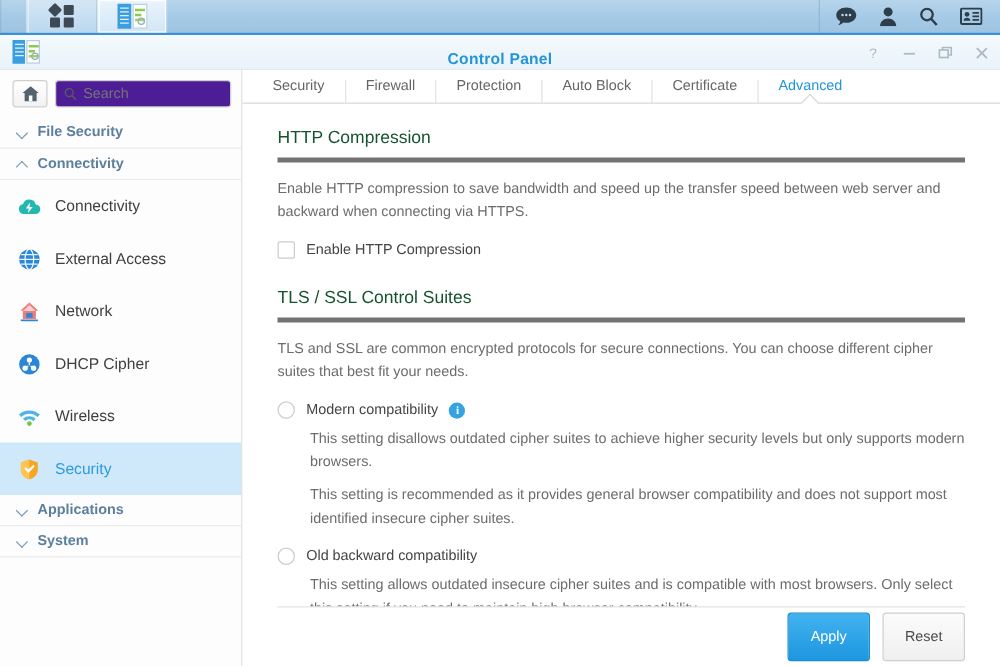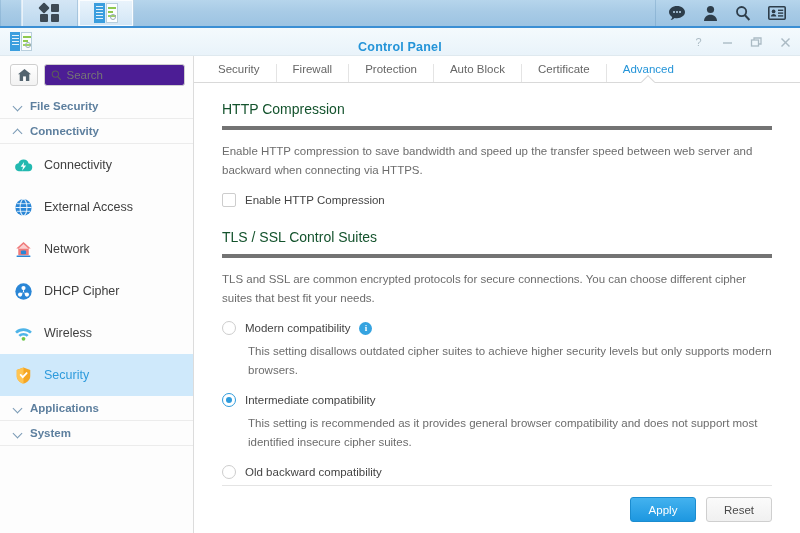--- a/index.html
+++ b/index.html
@@ -179,21 +179,21 @@
     color: #fff; font-size: 9px; font-weight: bold; line-height: 13px;
     text-align: center; cursor: pointer; font-family: "Liberation Serif", serif;
   }
 
   
   #footer {
     height: 48px; border-top: 1px solid #e4e4e4; margin: 0 28px;
     display: flex; align-items: center; justify-content: flex-end; gap: 10px;
   }
   .btn {
-    min-width: 66px; height: 25px; border-radius: 3px; font-size: 11.5px;
+    min-width: 66px; height: 39px; border-radius: 3px; font-size: 11.5px;
     display: flex; align-items: center; justify-content: center; cursor: pointer;
     font-family: "Liberation Sans", sans-serif;
   }
   .btn.primary {
     background: linear-gradient(to bottom, #43b2ef, #1d97e0);
     border: 1px solid #1b8ccf; color: #fff;
   }
   .btn.secondary {
     background: linear-gradient(to bottom, #fbfbfb, #f0f0f0);
     border: 1px solid #cfcfcf; color: #4a4a4a;
@@ -430,24 +430,20 @@
         <div class="sect-title second">TLS / SSL Control Suites</div>
         <div class="desc">TLS and SSL are common encrypted protocols for secure connections. You can choose different cipher suites that best fit your needs.</div>
 
         <div class="opt-row">
           <span class="radio"></span>
           <span class="opt-label">Modern compatibility</span>
           <span class="info-ic">i</span>
         </div>
         <div class="sub-desc">This setting disallows outdated cipher suites to achieve higher security levels but only supports modern browsers.</div>
 
-        <div class="opt-row">
-          <span class="radio on"></span>
-          <span class="opt-label">Intermediate compatibility</span>
-        </div>
         <div class="sub-desc">This setting is recommended as it provides general browser compatibility and does not support most identified insecure cipher suites.</div>
 
         <div class="opt-row">
           <span class="radio"></span>
           <span class="opt-label">Old backward compatibility</span>
         </div>
         <div class="sub-desc">This setting allows outdated insecure cipher suites and is compatible with most browsers. Only select this setting if you need to maintain high browser compatibility.</div>
       </div>
 
       <div id="footer">

